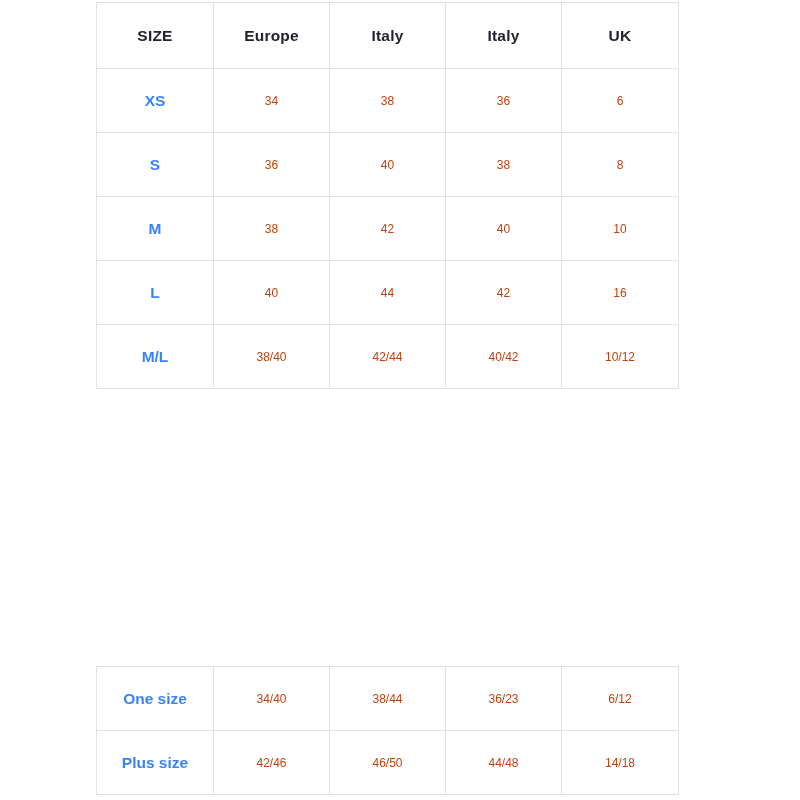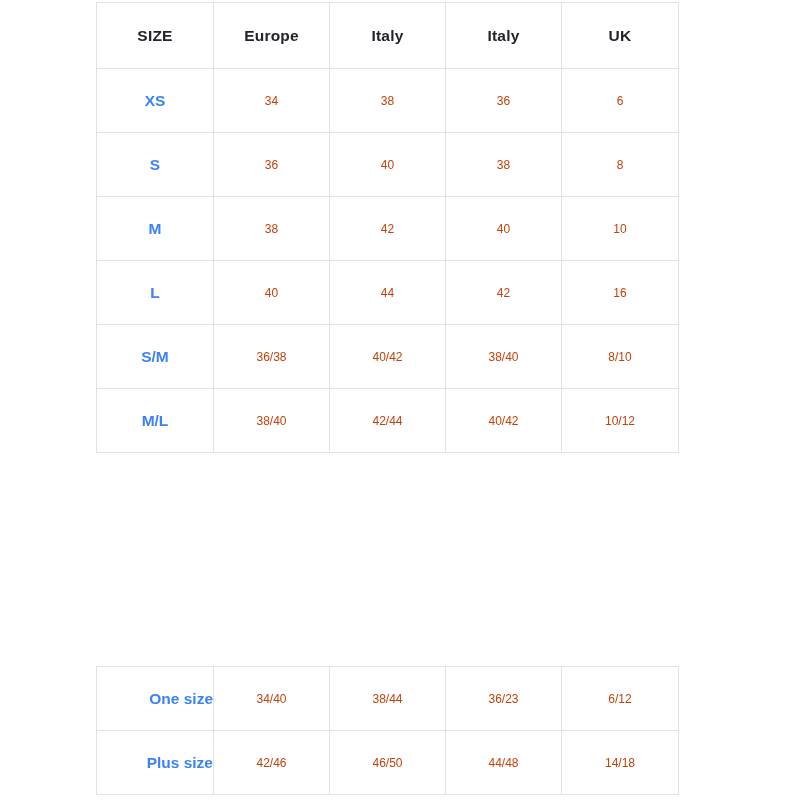--- a/index.html
+++ b/index.html
@@ -58,21 +58,21 @@
     color: #23232b;
     letter-spacing: .2px;
   }
   table.size-table td.rowlabel {
     font-weight: 700;
     color: #3b82f6;
     font-size: 15.5px;
   }
   table.size-table tr.header-row th { height: 65px; }
   .table-secondary td { height: 63px; }
-  .table-secondary td.rowlabel { font-size: 15.5px; text-align: right; }
+  .table-secondary td.rowlabel { font-size: 15.5px; }
 </style>
 </head>
 <body>
 
 <div class="page">
 
   <div class="table-wrap table-main">
     <table class="size-table">
       <colgroup>
         <col class="c0">
@@ -113,27 +113,20 @@
           <td>10</td>
         </tr>
         <tr>
           <td class="rowlabel">L</td>
           <td>40</td>
           <td>44</td>
           <td>42</td>
           <td>16</td>
         </tr>
         <tr>
-          <td class="rowlabel">S/M</td>
-          <td>36/38</td>
-          <td>40/42</td>
-          <td>38/40</td>
-          <td>8/10</td>
-        </tr>
-        <tr>
           <td class="rowlabel">M/L</td>
           <td>38/40</td>
           <td>42/44</td>
           <td>40/42</td>
           <td>10/12</td>
         </tr>
       </tbody>
     </table>
   </div>
 

